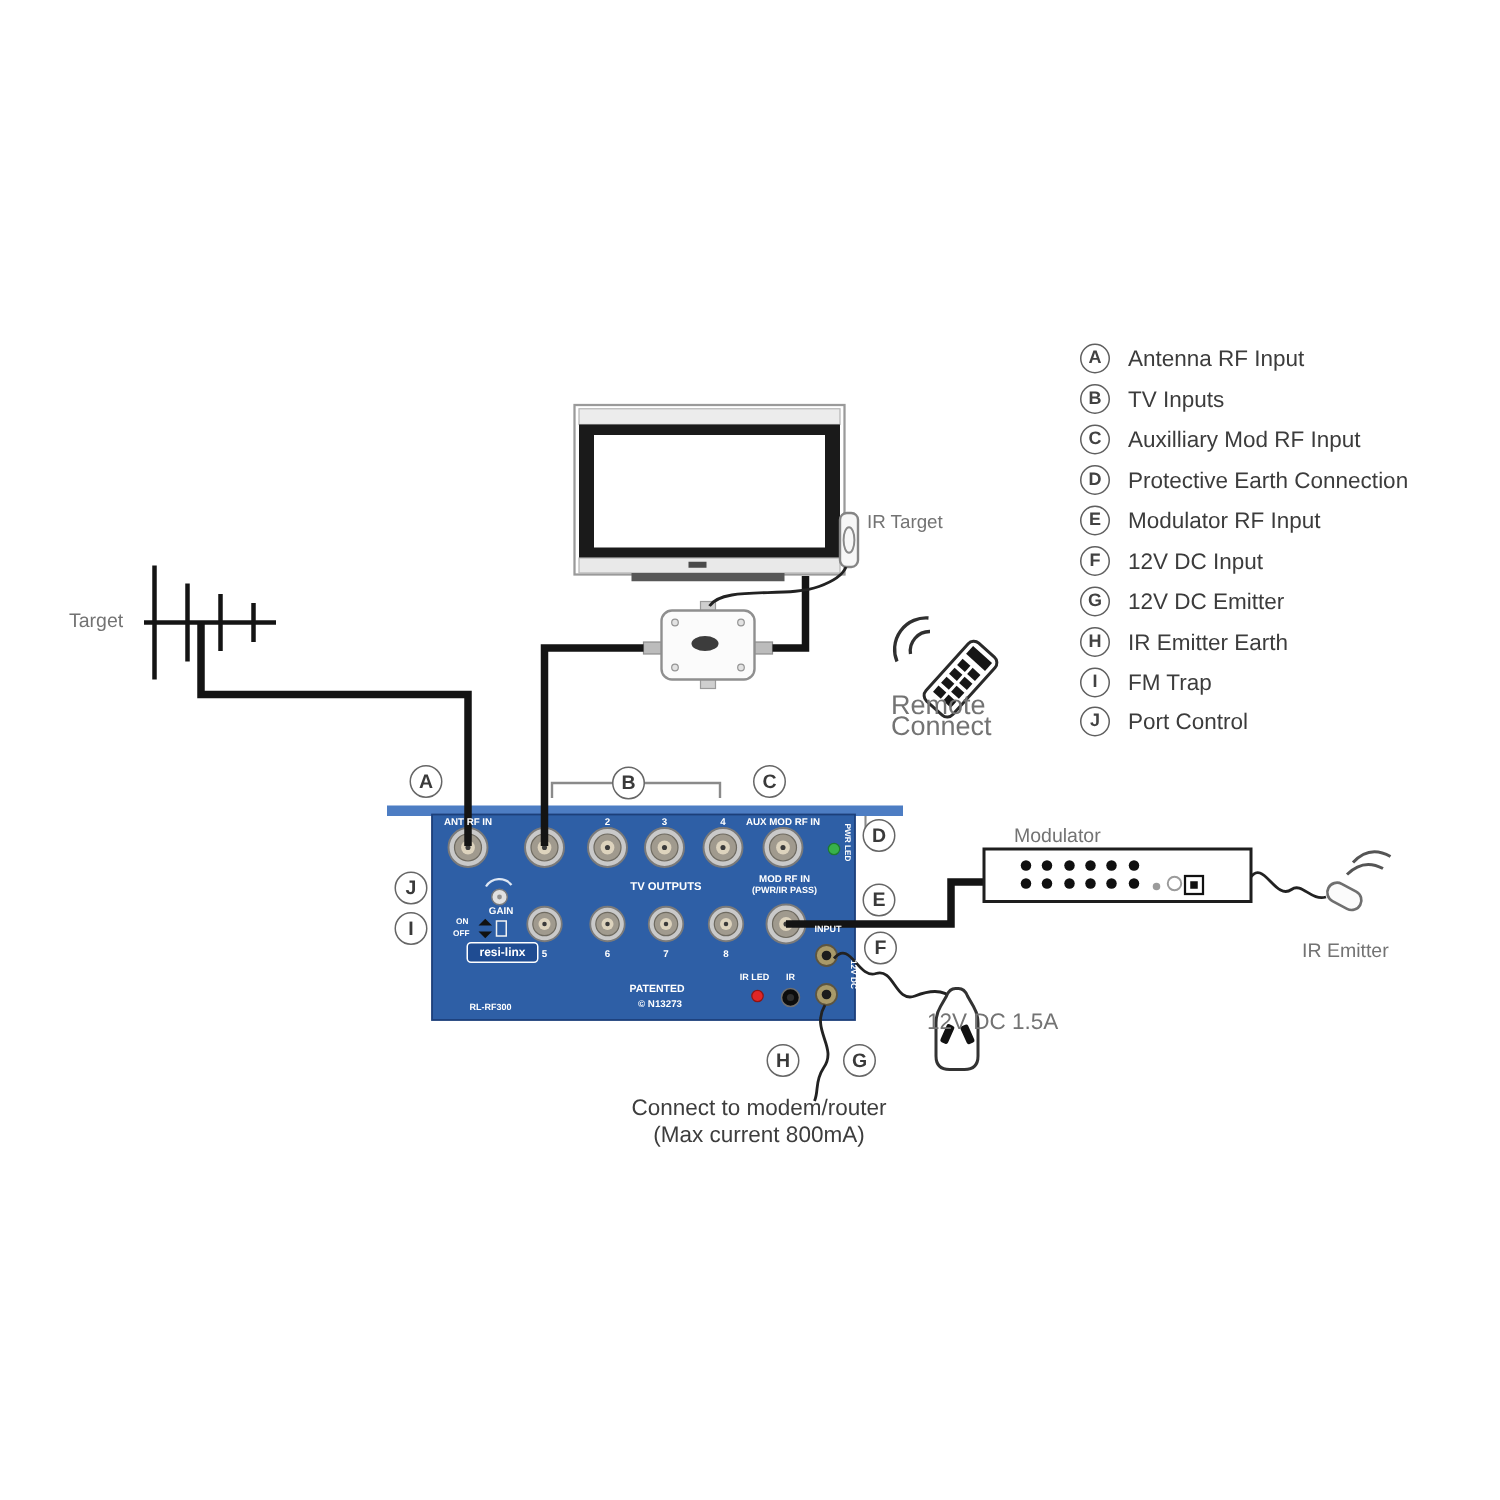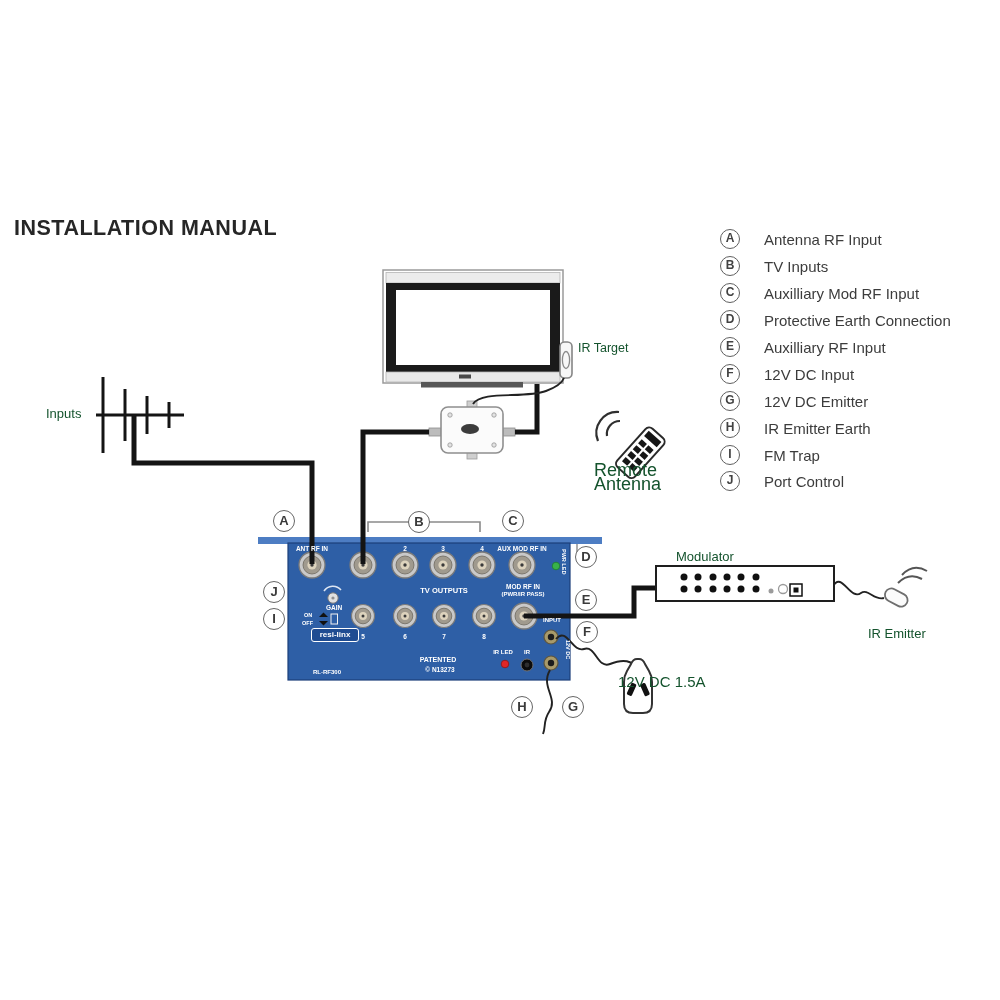--- a/index.html
+++ b/index.html
@@ -6,27 +6,27 @@
   .stage{position:relative;width:1000px;height:1000px;background:#fff;overflow:hidden;
          font-family:"Liberation Sans",sans-serif;}
   .stage svg{position:absolute;left:0;top:0;}
   .title{position:absolute;left:14px;top:216px;font-size:21.5px;font-weight:bold;
          letter-spacing:.5px;color:#262626;white-space:nowrap;}
   
   .lrow{position:absolute;left:720px;height:22px;white-space:nowrap;}
   .lc{display:inline-block;width:20px;height:20px;border:1.6px solid #5f5f5f;border-radius:50%;
       box-sizing:border-box;text-align:center;font-size:12px;font-weight:bold;color:#424242;
       line-height:17px;vertical-align:middle;background:#fff;}
-  .ll{display:inline-block;margin-left:24px;font-size:15px;color:#3c3c3c;vertical-align:middle;}
+  .ll{display:inline-block;margin-left:12px;font-size:15px;color:#3c3c3c;vertical-align:middle;}
   
   .co{position:absolute;width:22px;height:22px;border:1.7px solid #666;border-radius:50%;
       box-sizing:border-box;background:#fff;color:#3a3a3a;font-size:13px;font-weight:bold;
       text-align:center;line-height:19px;}
   
-  .gl{position:absolute;color:#14532d;white-space:nowrap;}
+  .gl{position:absolute;color:#737373;white-space:nowrap;}
   .glc{position:absolute;color:#3d3d3d;white-space:nowrap;transform:translateX(-50%);text-align:center;}
   
   .pt{position:absolute;color:#fff;font-weight:bold;white-space:nowrap;transform:translateX(-50%);}
   .ptl{position:absolute;color:#fff;font-weight:bold;white-space:nowrap;}
   .vt{position:absolute;color:#fff;font-weight:bold;white-space:nowrap;
       transform:rotate(90deg);transform-origin:left top;}
   .brandbox{position:absolute;left:311px;top:628px;width:48px;height:14px;border:1.2px solid #fff;
       border-radius:3px;box-sizing:border-box;background:#1f4c92;color:#fff;text-align:center;
       font-size:8px;font-weight:bold;line-height:12px;}
 </style>
@@ -192,55 +192,58 @@
             <rect x="642" y="458" width="7" height="5.5"></rect>
           <rect x="633" y="466" width="7" height="5.5"></rect>
             <rect x="642" y="466" width="7" height="5.5"></rect>
         </g>
       </g>
       <path d="M607,436 A13,13 0 0 1 620,421" fill="none" stroke="#2f2f2f" stroke-width="2.2"></path>
       <path d="M598,441 A21,21 0 0 1 619,412" fill="none" stroke="#2f2f2f" stroke-width="2.2"></path>
     </g>
   </svg>
 
-  <div class="title">INSTALLATION MANUAL</div>
 
   <div>
     <div class="lrow" style="top:229px"><span class="lc">A</span><span class="ll">Antenna RF Input</span></div>
     <div class="lrow" style="top:256px"><span class="lc">B</span><span class="ll">TV Inputs</span></div>
     <div class="lrow" style="top:283px"><span class="lc">C</span><span class="ll">Auxilliary Mod RF Input</span></div>
     <div class="lrow" style="top:310px"><span class="lc">D</span><span class="ll">Protective Earth Connection</span></div>
-    <div class="lrow" style="top:337px"><span class="lc">E</span><span class="ll">Auxilliary RF Input</span></div>
+    <div class="lrow" style="top:337px"><span class="lc">E</span><span class="ll">Modulator RF Input</span></div>
     <div class="lrow" style="top:364px"><span class="lc">F</span><span class="ll">12V DC Input</span></div>
     <div class="lrow" style="top:391px"><span class="lc">G</span><span class="ll">12V DC Emitter</span></div>
     <div class="lrow" style="top:418px"><span class="lc">H</span><span class="ll">IR Emitter Earth</span></div>
     <div class="lrow" style="top:445px"><span class="lc">I</span><span class="ll">FM Trap</span></div>
     <div class="lrow" style="top:471px"><span class="lc">J</span><span class="ll">Port Control</span></div>
   </div>
 
   <div class="co" style="left:273px;top:510px">A</div>
   <div class="co" style="left:408px;top:511px">B</div>
   <div class="co" style="left:502px;top:510px">C</div>
   <div class="co" style="left:575px;top:546px">D</div>
   <div class="co" style="left:575px;top:589px">E</div>
   <div class="co" style="left:576px;top:621px">F</div>
   <div class="co" style="left:562px;top:696px">G</div>
   <div class="co" style="left:511px;top:696px">H</div>
   <div class="co" style="left:263px;top:608px">I</div>
   <div class="co" style="left:263px;top:581px">J</div>
 
-  <div class="gl" style="left:46px;top:406px;font-size:13px">Inputs</div>
+  <div class="gl" style="left:46px;top:406px;font-size:13px">Target</div>
   <div class="gl" style="left:578px;top:341px;font-size:12.5px">IR Target</div>
   <div class="gl" style="left:594px;top:463px;font-size:18px;line-height:14px">
     <div>Remote</div>
-    <div>Antenna</div>
+    <div>Connect</div>
   </div>
   <div class="gl" style="left:676px;top:549px;font-size:13px">Modulator</div>
   <div class="gl" style="left:868px;top:626px;font-size:13px">IR Emitter</div>
   <div class="gl" style="left:618px;top:673px;font-size:15px">12V DC 1.5A</div>
+  <div class="glc" style="left:506px;top:730px;font-size:15px;line-height:18px">
+    <div>Connect to modem/router</div>
+    <div>(Max current 800mA)</div>
+  </div>
 
   <div class="pt" style="left:312px;top:545px;font-size:6.5px">ANT RF IN</div>
   <div class="pt" style="left:405px;top:545px;font-size:6.5px">2</div>
   <div class="pt" style="left:443px;top:545px;font-size:6.5px">3</div>
   <div class="pt" style="left:482px;top:545px;font-size:6.5px">4</div>
   <div class="pt" style="left:522px;top:545px;font-size:6.5px">AUX MOD RF IN</div>
   <div class="vt" style="left:567px;top:549px;font-size:5.5px">PWR LED</div>
   <div class="pt" style="left:444px;top:586px;font-size:7.5px">TV OUTPUTS</div>
   <div class="pt" style="left:523px;top:583px;font-size:6.5px">MOD RF IN</div>
   <div class="pt" style="left:523px;top:591px;font-size:6px">(PWR/IR PASS)</div>

